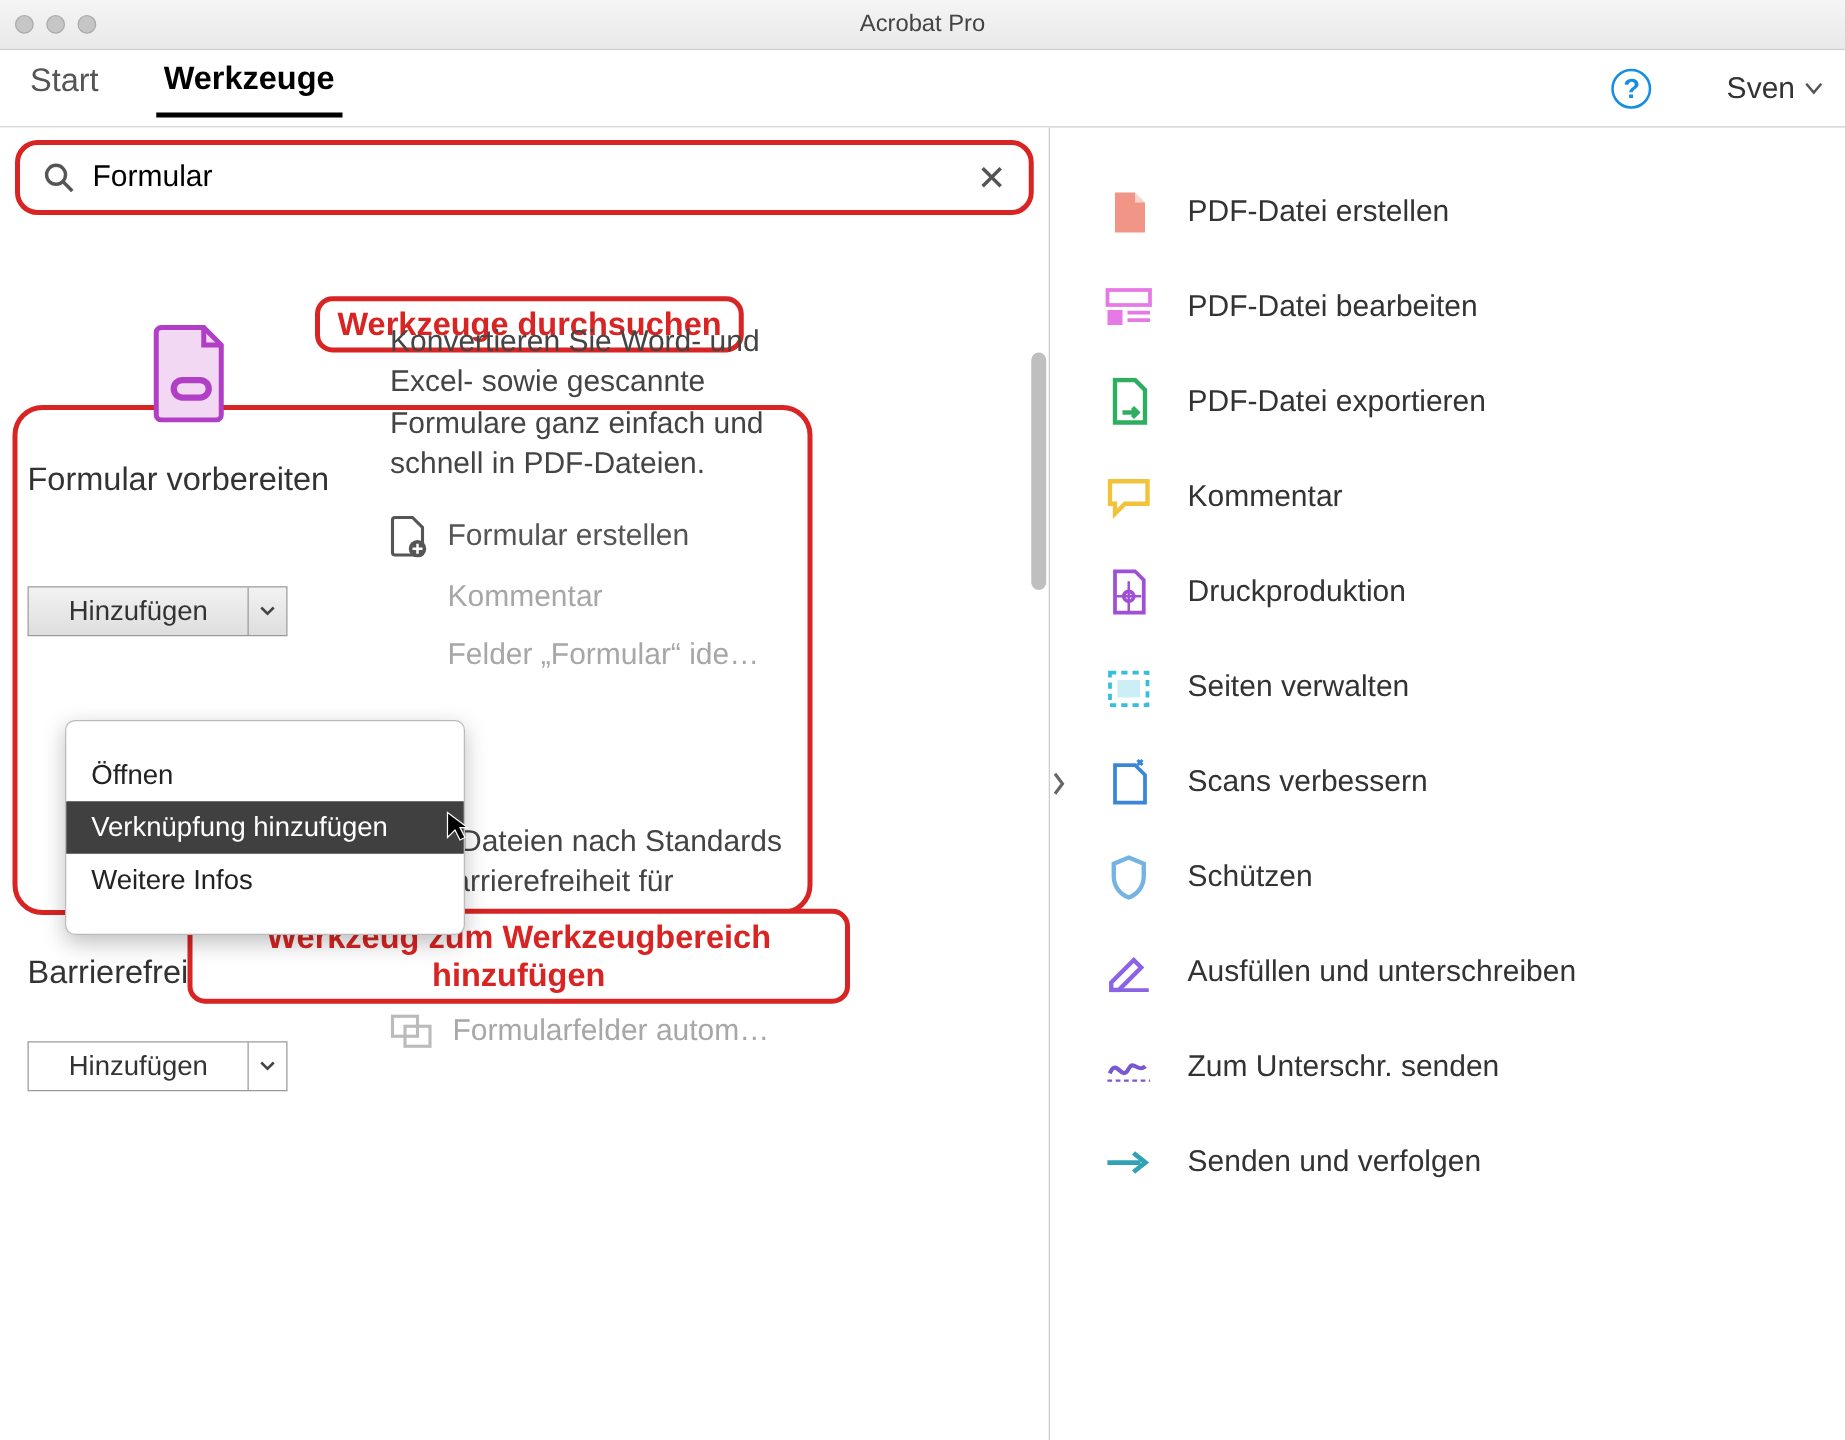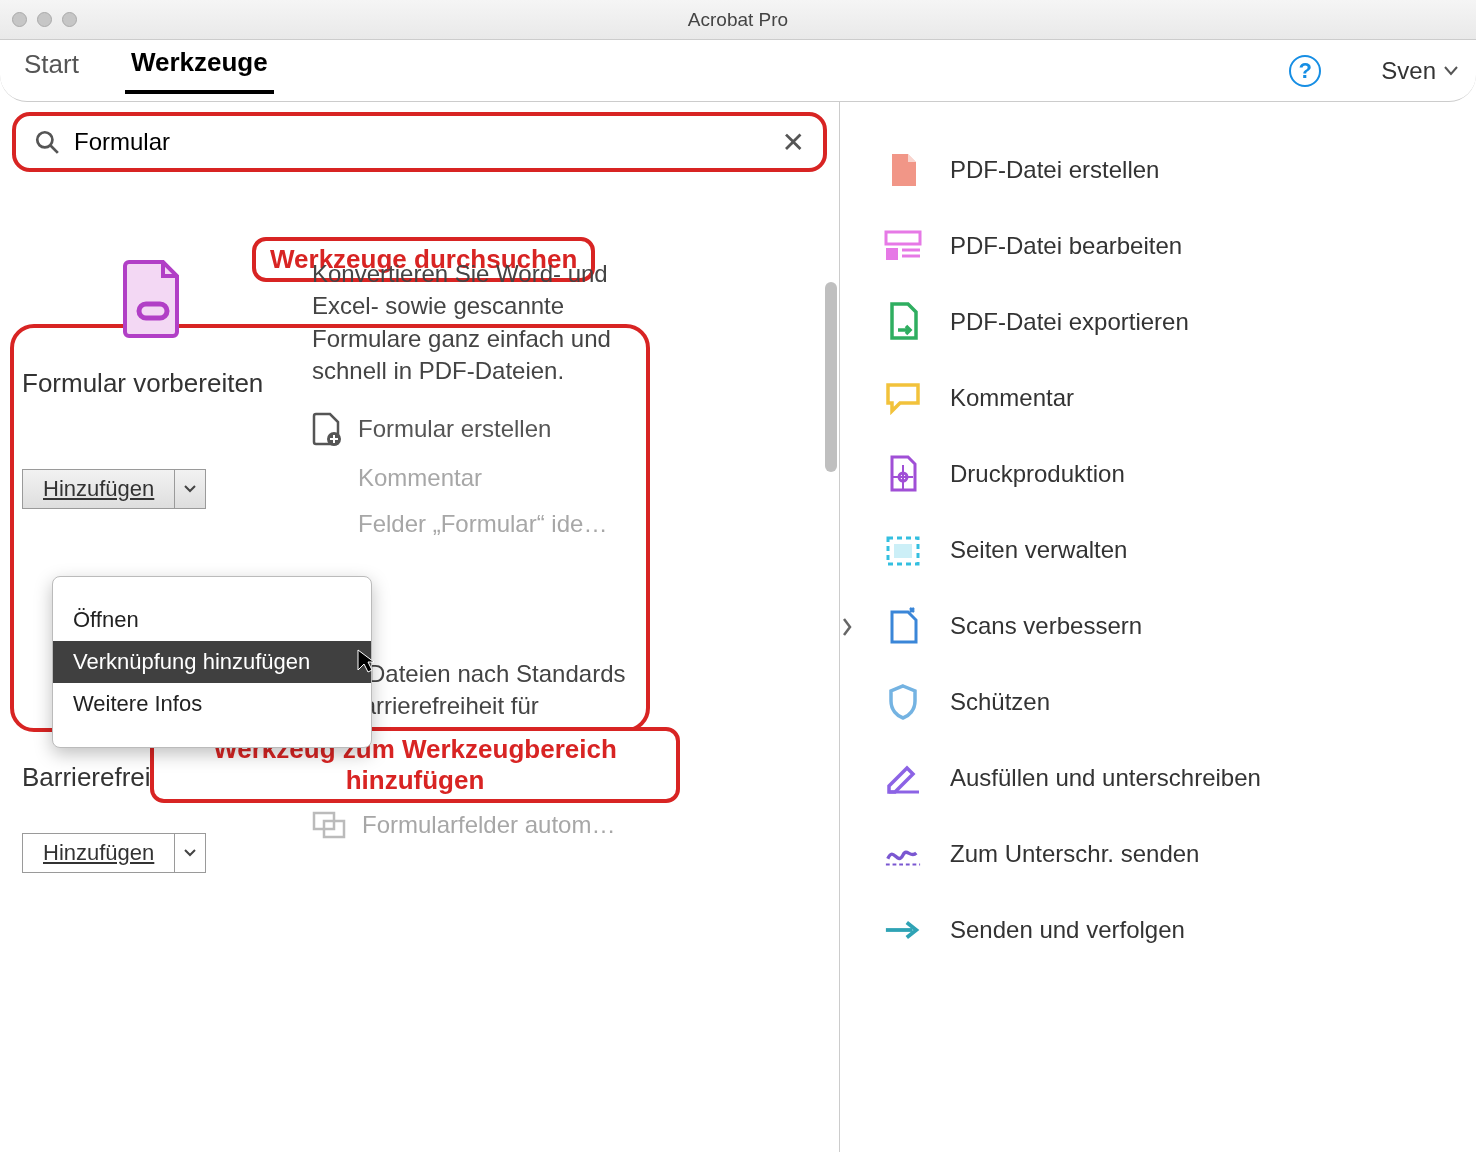--- a/index.html
+++ b/index.html
@@ -26,21 +26,20 @@
   .title-text { position:absolute; left:50%; transform:translateX(-50%); font-size:19px; color:#444; }
   
   .tabsrow {
     height: 62px;
     background:#fff;
     border-bottom:1px solid #ccc;
     display:flex;
     align-items:center;
     padding:0 18px;
     gap:40px;
-    border-radius:27px;
   }
   .tabsrow .tab { font-size:26px; color:#555; padding:0 6px 12px 6px; cursor:pointer; }
   .tabsrow .tab.active { color:#000; font-weight:600; border-bottom:4px solid #000; }
   .tabsrow .spacer { flex:1; }
   .help-icon { width:32px; height:32px; border:2.5px solid #168ee4; border-radius:50%; color:#168ee4; display:flex; align-items:center; justify-content:center; font-size:22px; font-weight:700; cursor:pointer;}
   .user-dd { display:flex; align-items:center; gap:8px; font-size:24px; color:#333; cursor:pointer; margin-left:20px;}
   
   .content { display:flex; height:calc(100% - 102px); }
   .left-pane { width:840px; border-right:1px solid #ccc; background:#fff; position:relative; overflow:hidden;}
   .divider-handle { width:14px; display:flex; align-items:center; justify-content:center; }
@@ -65,21 +64,21 @@
   .tool-card { display:flex; gap:30px; margin-top:60px; }
   .tool-card2 { margin-top:120px;}
   .tool-icon { width:80px; display:flex; align-items:flex-start; justify-content:center;}
   .tool-main { flex:1; }
   .tool-title { font-size:26px; color:#333; margin-top:30px;}
   .tool-desc { font-size:24px; color:#444; line-height:1.35; max-width:340px;}
   .tool-actions { display:flex; flex-direction:column; gap:18px; margin-top:24px; }
   .tool-action-row { display:flex; align-items:center; gap:16px; font-size:24px; color:#555;}
   .tool-action-row.faded { color:#a7a7a7;}
   .add-btn { display:inline-flex; align-items:stretch; border:1px solid #9a9a9a; background:linear-gradient(#f2f2f2,#dedede); font-size:22px; color:#333; height:40px;}
-  .add-btn .lbl { padding:0 20px; display:flex; align-items:center; border-right:1px solid #9a9a9a;text-decoration:underline;}
+  .add-btn .lbl { padding:0 32px; display:flex; align-items:center; border-right:1px solid #9a9a9a;}
   .add-btn .caret { width:30px; display:flex; align-items:center; justify-content:center;}
   
   .dropdown {
     position:absolute; top:474px; left:52px; width:320px;
     background:#fff; border:1px solid #bbb; border-radius:8px;
     box-shadow:0 6px 18px rgba(0,0,0,.25); padding:22px 0; z-index:50;
   }
   .dropdown .item { padding:8px 20px; font-size:22px; color:#222; cursor:pointer;}
   .dropdown .item.selected { background:#404040; color:#fff;}
   .cursor { position:absolute; top:546px; left:356px; z-index:60;}

